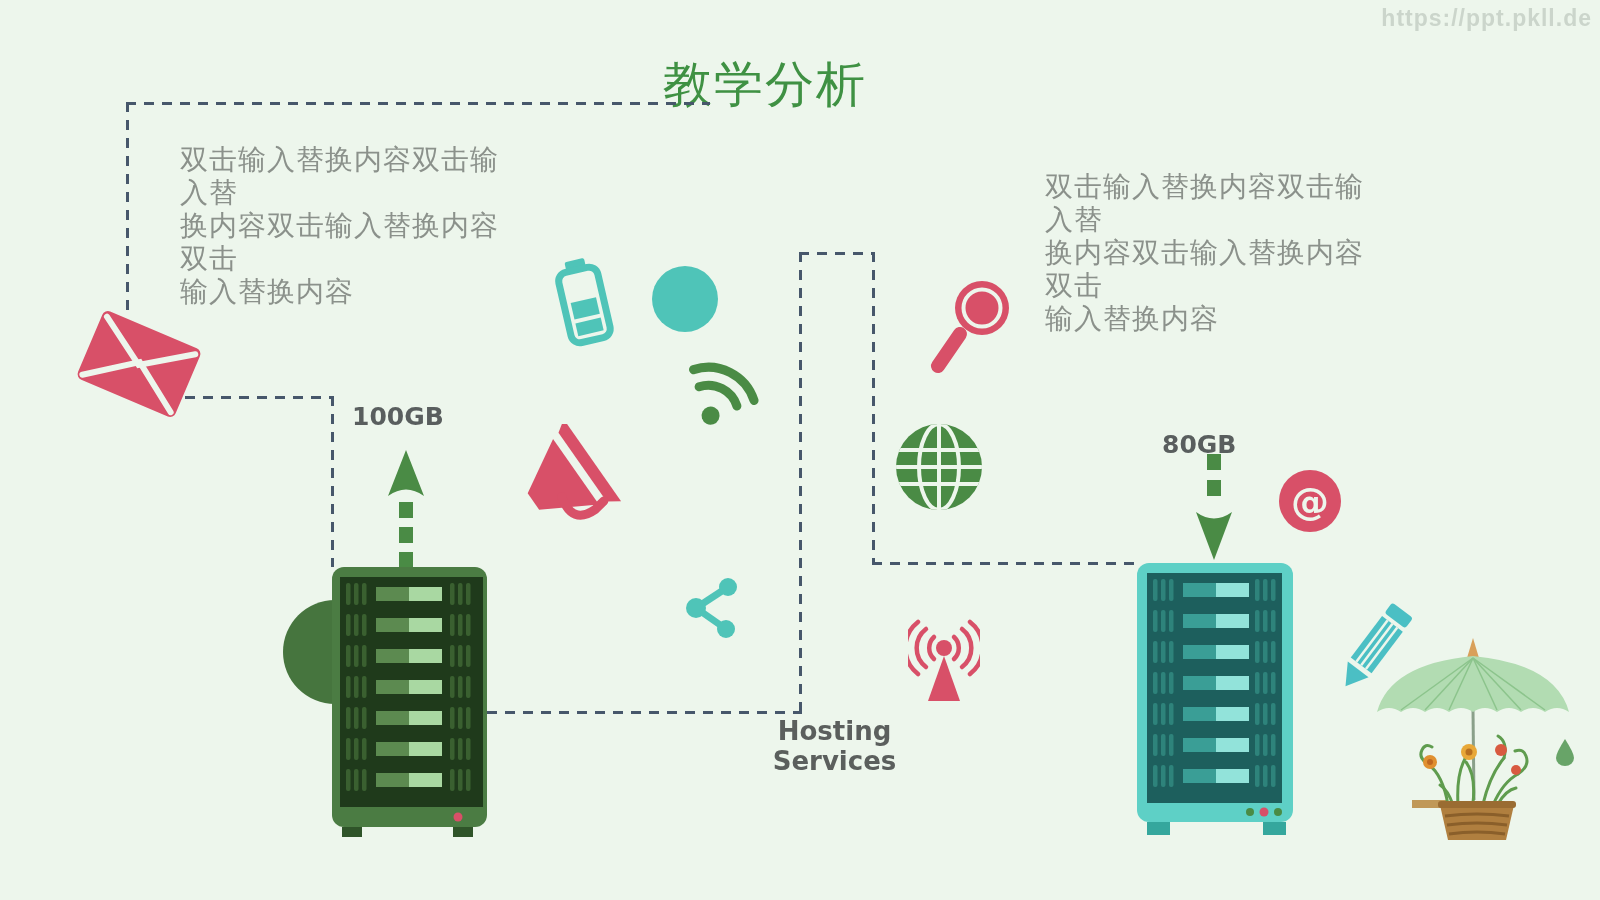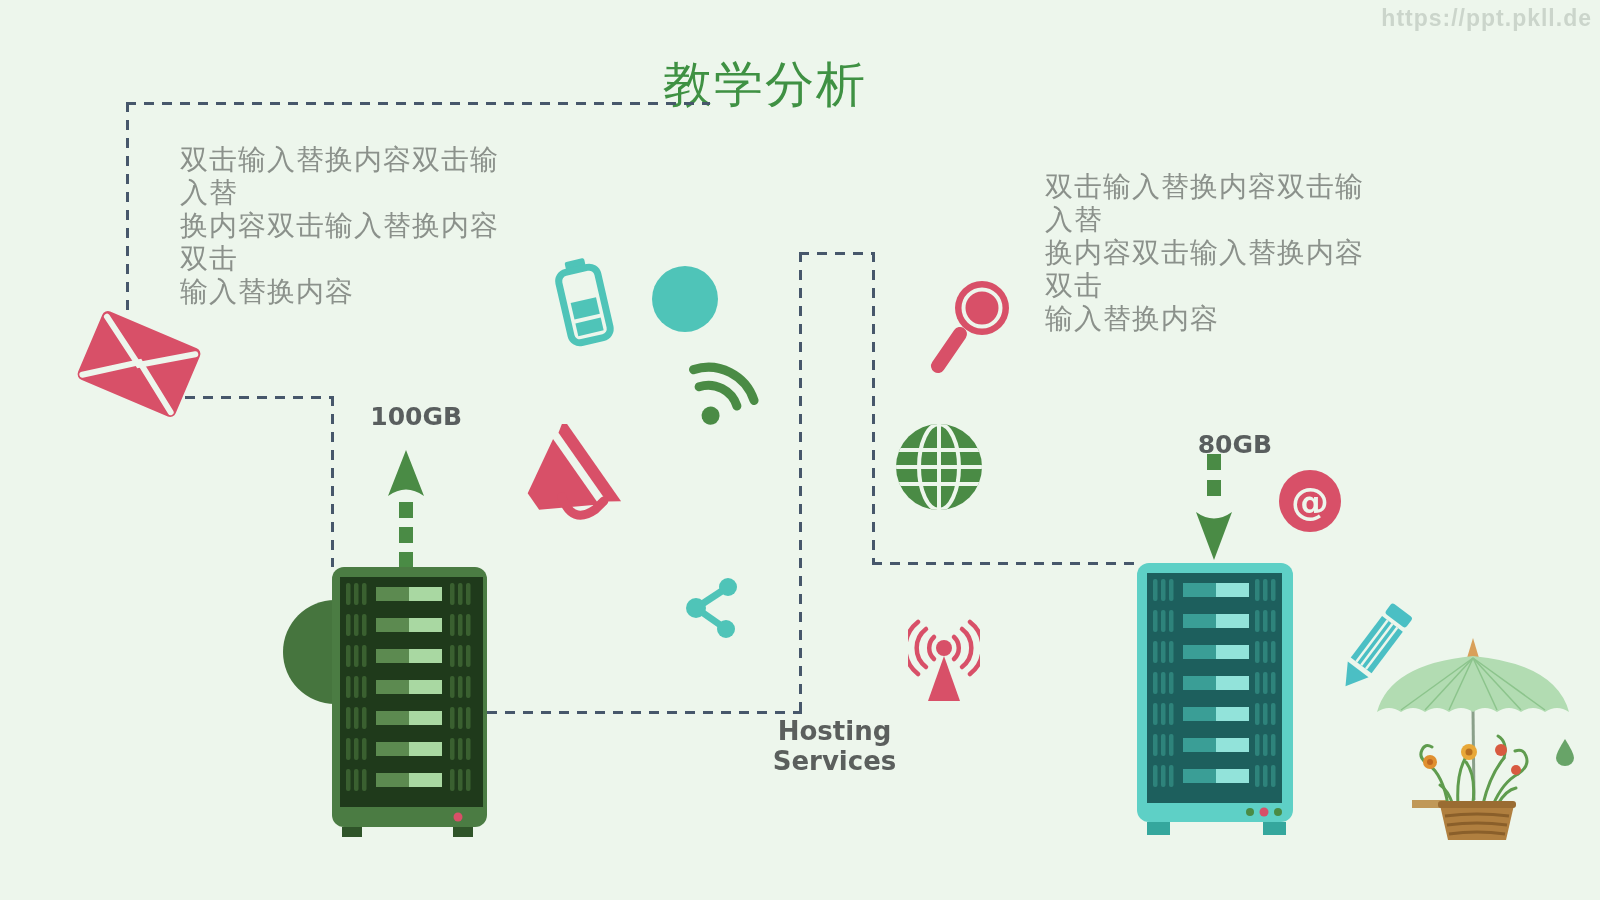--- a/index.html
+++ b/index.html
@@ -12,21 +12,21 @@
 
   .abs{position:absolute;}
   .watermark{right:8px;top:5px;font-family:Liberation Sans, sans-serif;
     font-weight:bold;font-size:23px;color:#cbd5cb;letter-spacing:1px;}
   .title{left:660px;top:52px;width:210px;text-align:center;font-size:49px;
     color:var(--titlegreen);letter-spacing:2px;}
   .placeholder{width:340px;font-size:28px;line-height:33px;color:var(--bodygray);
     letter-spacing:1px;white-space:pre-line;}
   .ph-left{left:180px;top:143px;}
   .ph-right{left:1045px;top:170px;}
-  .gb-label{width:110px;text-align:right;font-weight:bold;font-size:25px;color:var(--labelgray);}
+  .gb-label{width:110px;text-align:left;font-weight:bold;font-size:25px;color:var(--labelgray);}
   .caption{left:722px;top:716px;width:225px;text-align:center;font-weight:bold;
     font-size:26px;color:#5b5f5d;}
 
   .dash-h{position:absolute;height:3px;
     background:repeating-linear-gradient(to right,var(--dash) 0 10px,transparent 10px 18px);}
   .dash-v{position:absolute;width:3px;
     background:repeating-linear-gradient(to bottom,var(--dash) 0 10px,transparent 10px 18px);}
 </style>
 </head>
 <body>

